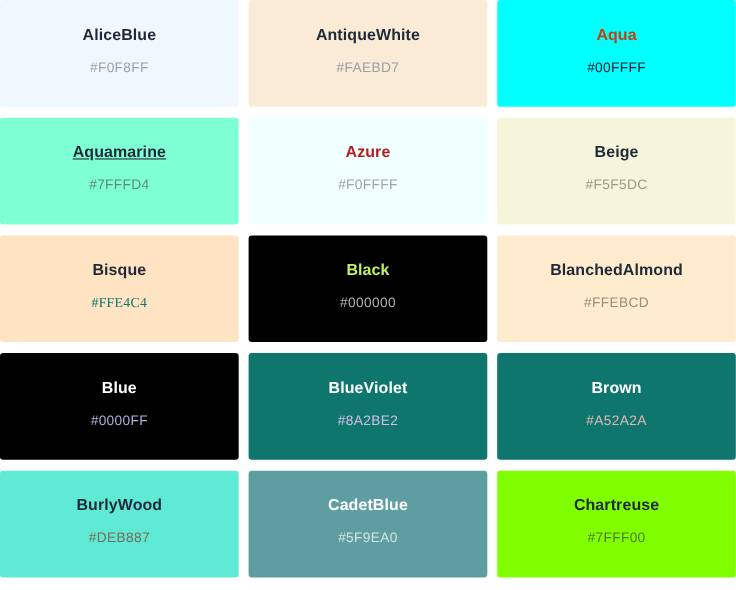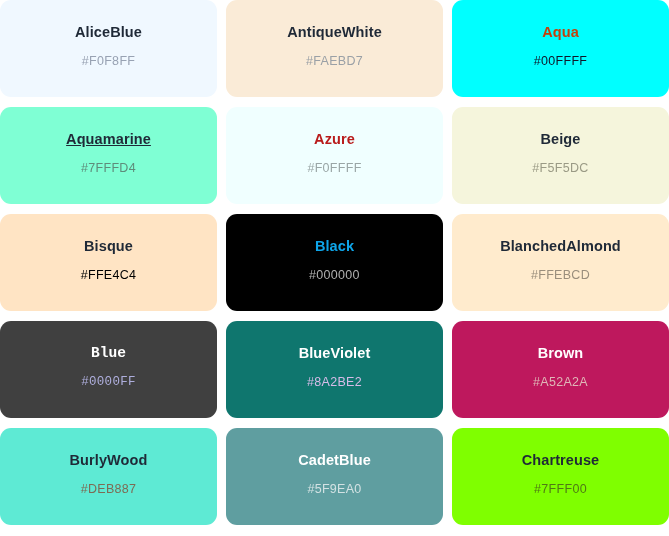--- a/index.html
+++ b/index.html
@@ -24,21 +24,21 @@
     margin: 0;
     width: 669px;
     box-sizing: border-box;
   }
   .swatch {
     display: flex;
     flex-direction: column;
     align-items: center;
     justify-content: center;
     box-sizing: border-box;
-    border-radius: 11px;
+    border-radius: 3px;
     overflow: hidden;
     padding: 0 6px;
     text-align: center;
   }
   .swatch-name {
     font-size: 14.5px;
     font-weight: bold;
     letter-spacing: 0.1px;
     line-height: 1.2;
     margin: 0 0 8px 0;
@@ -76,39 +76,39 @@
     <div class="swatch" style="background-color: rgb(240, 255, 255);">
       <div class="swatch-name" style="color: #b91c1c; text-align: right;">Azure</div>
       <div class="swatch-hex" style="color: rgb(154, 166, 166); text-align: right;">#F0FFFF</div>
     </div>
     <div class="swatch" style="background-color: rgb(245, 245, 220);">
       <div class="swatch-name" style="color: rgb(31, 41, 55);">Beige</div>
       <div class="swatch-hex" style="color: rgb(154, 154, 133);">#F5F5DC</div>
     </div>
     <div class="swatch" style="background-color: rgb(255, 228, 196);">
       <div class="swatch-name" style="color: rgb(31, 41, 55);">Bisque</div>
-      <div class="swatch-hex" style="color: #000000;">#FFE4C4</div>
+      <div class="swatch-hex" style="color: #0f766e; font-family: Liberation Serif, serif;">#FFE4C4</div>
     </div>
     <div class="swatch" style="background-color: rgb(0, 0, 0);">
-      <div class="swatch-name" style="color: #0ea5e9;">Black</div>
+      <div class="swatch-name" style="color: #bef264;">Black</div>
       <div class="swatch-hex" style="color: rgb(176, 176, 176);">#000000</div>
     </div>
     <div class="swatch" style="background-color: rgb(255, 235, 205);">
       <div class="swatch-name" style="color: rgb(31, 41, 55);">BlanchedAlmond</div>
       <div class="swatch-hex" style="color: rgb(154, 142, 124);">#FFEBCD</div>
     </div>
-    <div class="swatch" style="background-color: #404040; font-family: Liberation Mono, monospace;">
+    <div class="swatch" style="background-color: #000000;">
       <div class="swatch-name" style="color: rgb(255, 255, 255);">Blue</div>
       <div class="swatch-hex" style="color: rgb(174, 174, 220);">#0000FF</div>
     </div>
     <div class="swatch" style="background-color: #0f766e;">
       <div class="swatch-name" style="color: rgb(255, 255, 255);">BlueViolet</div>
       <div class="swatch-hex" style="color: rgb(214, 188, 232);">#8A2BE2</div>
     </div>
-    <div class="swatch" style="background-color: #be185d; align-items: center;">
+    <div class="swatch" style="background-color: #0f766e; align-items: center;">
       <div class="swatch-name" style="color: rgb(255, 255, 255);">Brown</div>
       <div class="swatch-hex" style="color: rgb(223, 183, 183);">#A52A2A</div>
     </div>
     <div class="swatch" style="background-color: #5eead4;">
       <div class="swatch-name" style="color: rgb(31, 41, 55);">BurlyWood</div>
       <div class="swatch-hex" style="color: rgb(125, 107, 84);">#DEB887</div>
     </div>
     <div class="swatch" style="background-color: rgb(95, 158, 160);">
       <div class="swatch-name" style="color: rgb(255, 255, 255);">CadetBlue</div>
       <div class="swatch-hex" style="color: rgb(211, 226, 227);">#5F9EA0</div>

